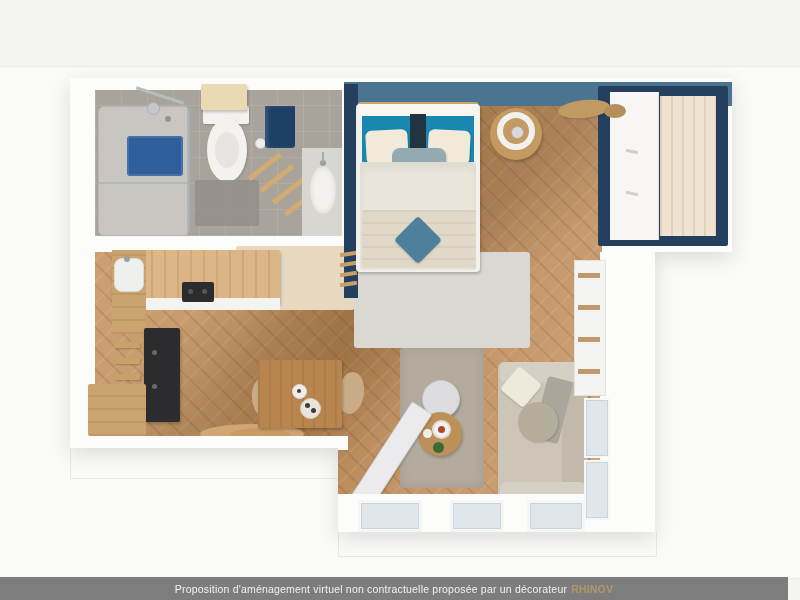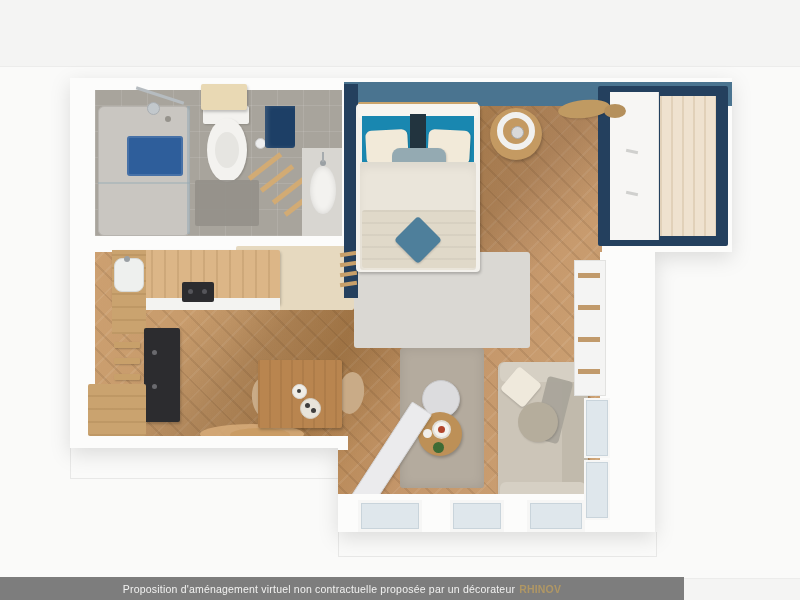--- a/index.html
+++ b/index.html
@@ -32,21 +32,21 @@
   .woodgrain2{background:
       repeating-linear-gradient(0deg, rgba(120,85,40,.14) 0 2px, transparent 2px 13px),
       var(--cabinetWood);}
   .wardrobeWood{background:
       repeating-linear-gradient(90deg, rgba(170,140,95,.20) 0 2px, transparent 2px 11px),
       var(--wardrobeWood);}
   .shadowed{box-shadow:1px 2px 3px rgba(0,0,0,.22);}
   .soft{box-shadow:1px 1px 2px rgba(0,0,0,.15);}
   .round{border-radius:50%;}
   
-  .footer{left:0;top:577px;width:684px;height:23px;background:var(--bar);
+  .footer{left:0;top:577px;width:788px;height:23px;background:var(--bar);
           display:flex;align-items:center;justify-content:center;
           color:var(--barText);font-size:10.5px;letter-spacing:.2px;}
   .footer .brand{color:var(--brand);margin-left:4px;font-weight:bold;}
 </style>
 </head>
 <body>
 
 <div class="stage">
   <div class="abs card"></div>
 

